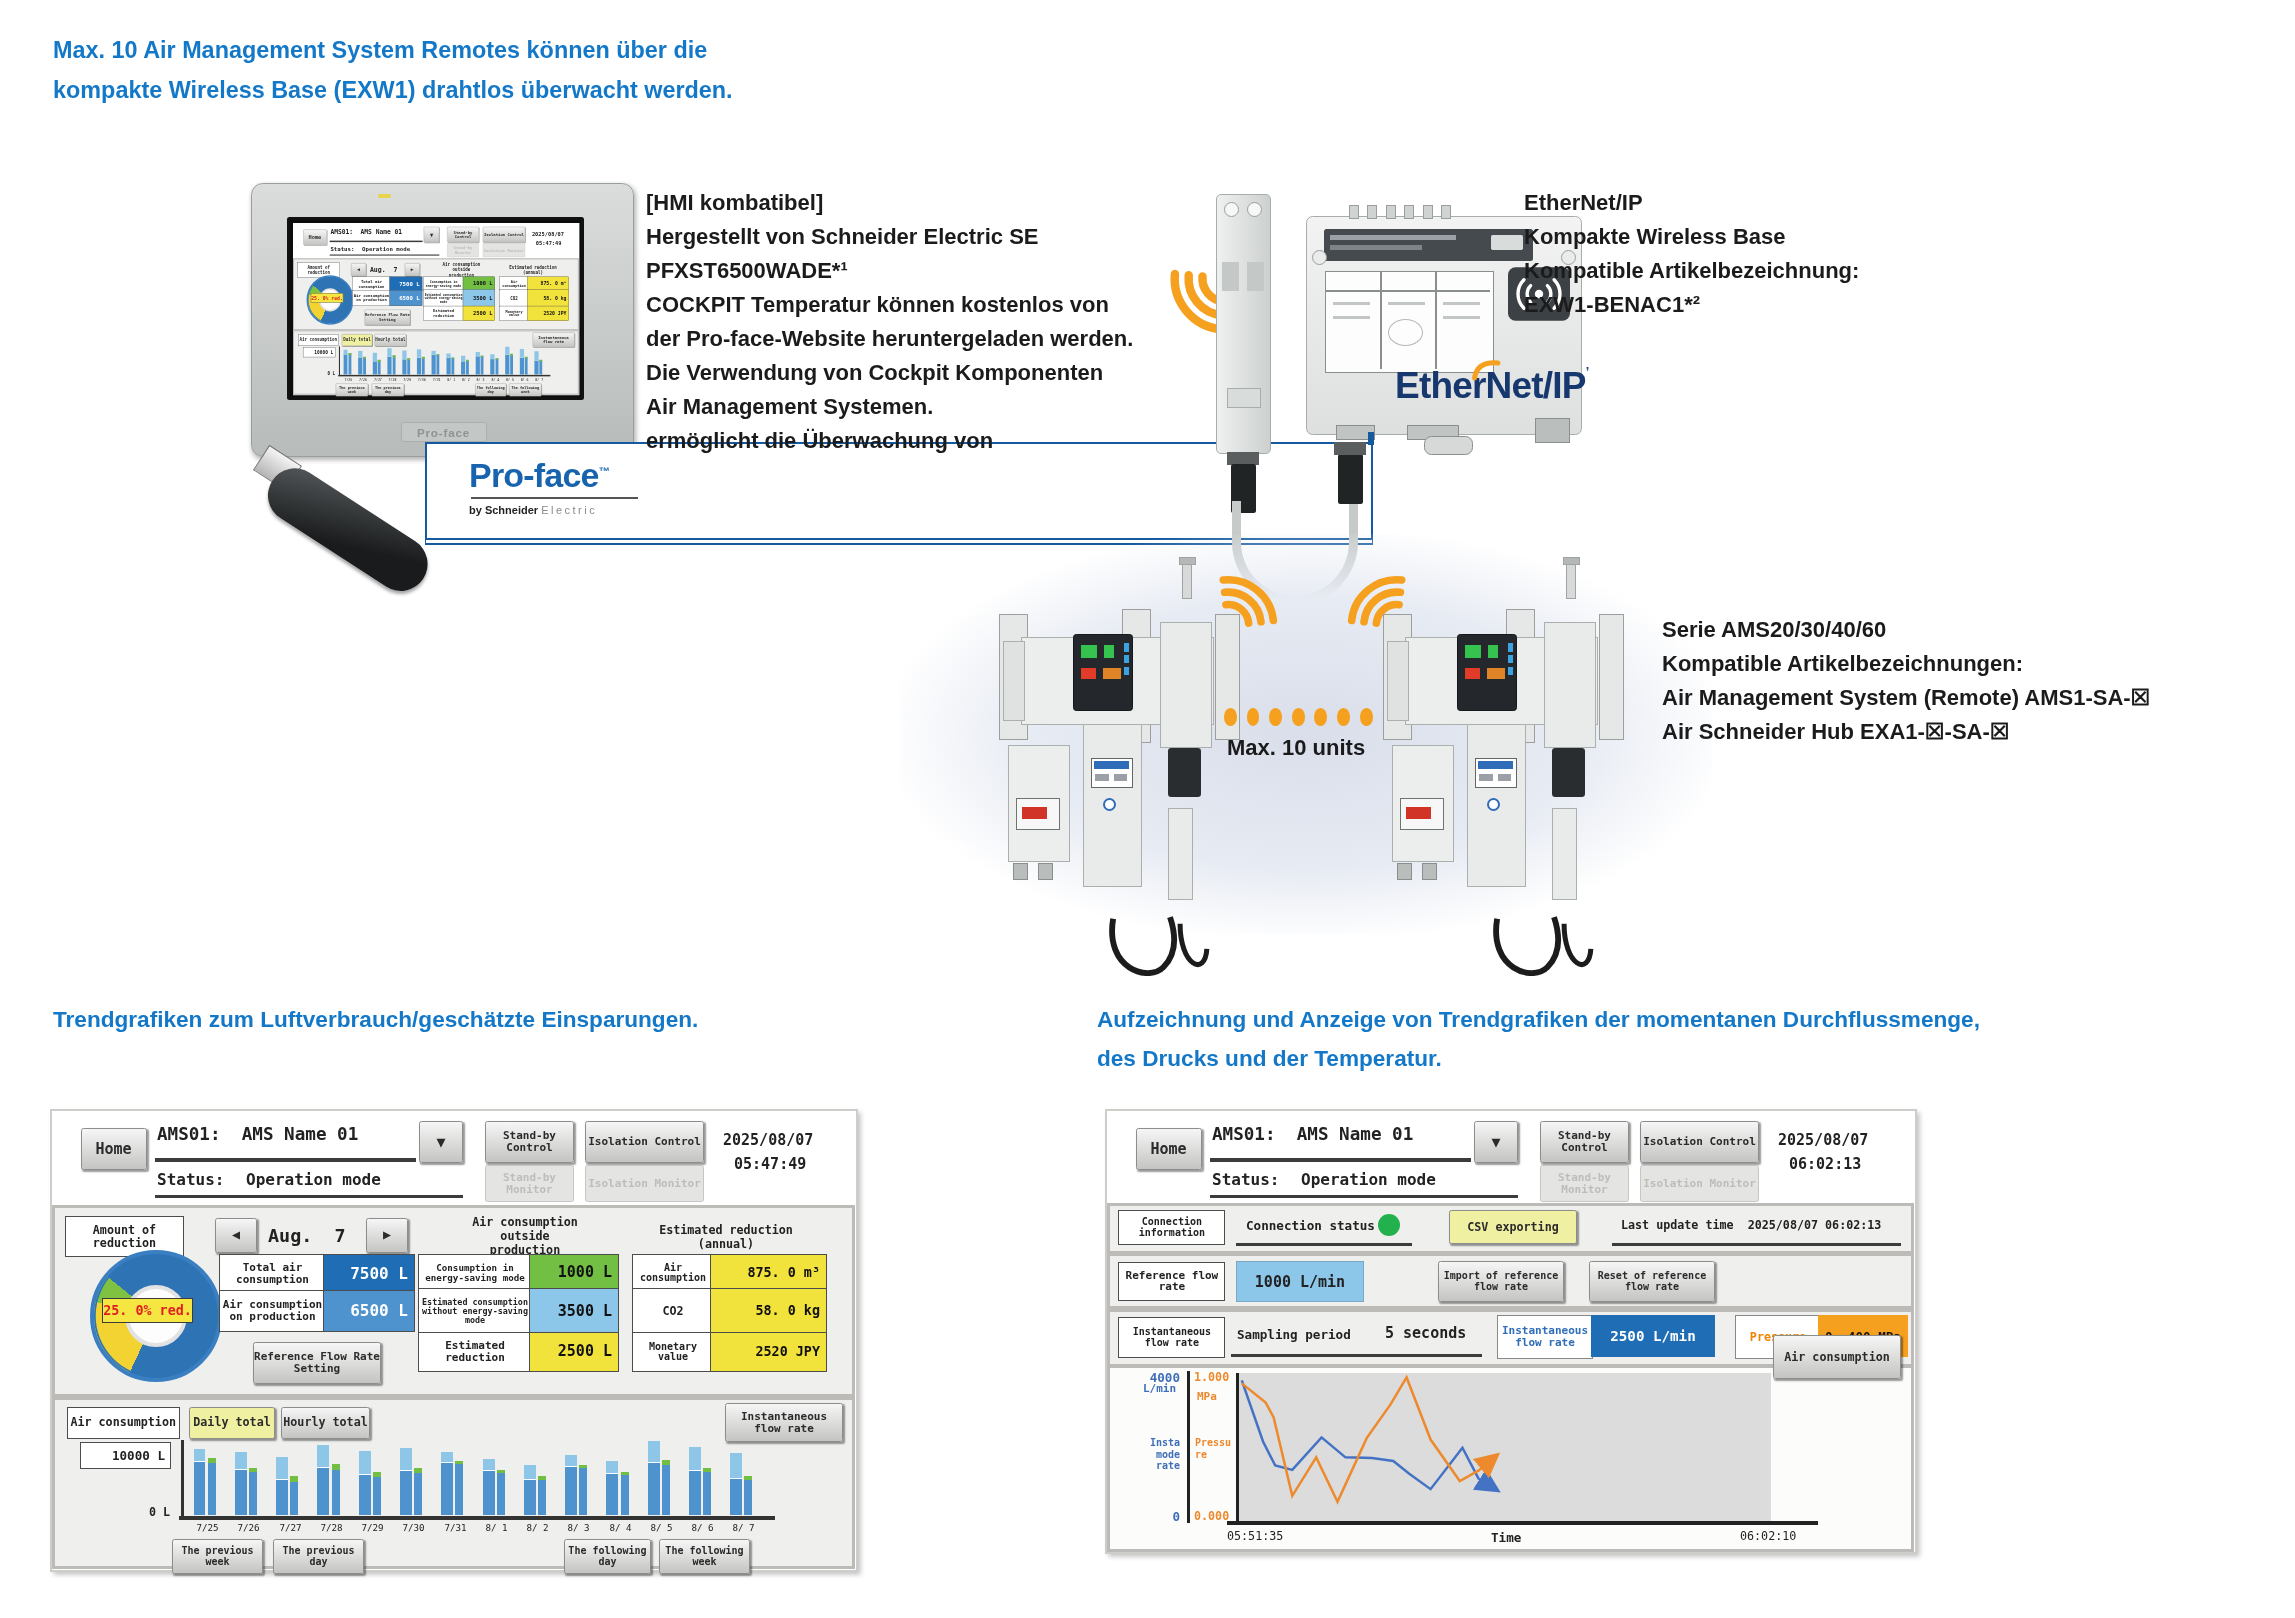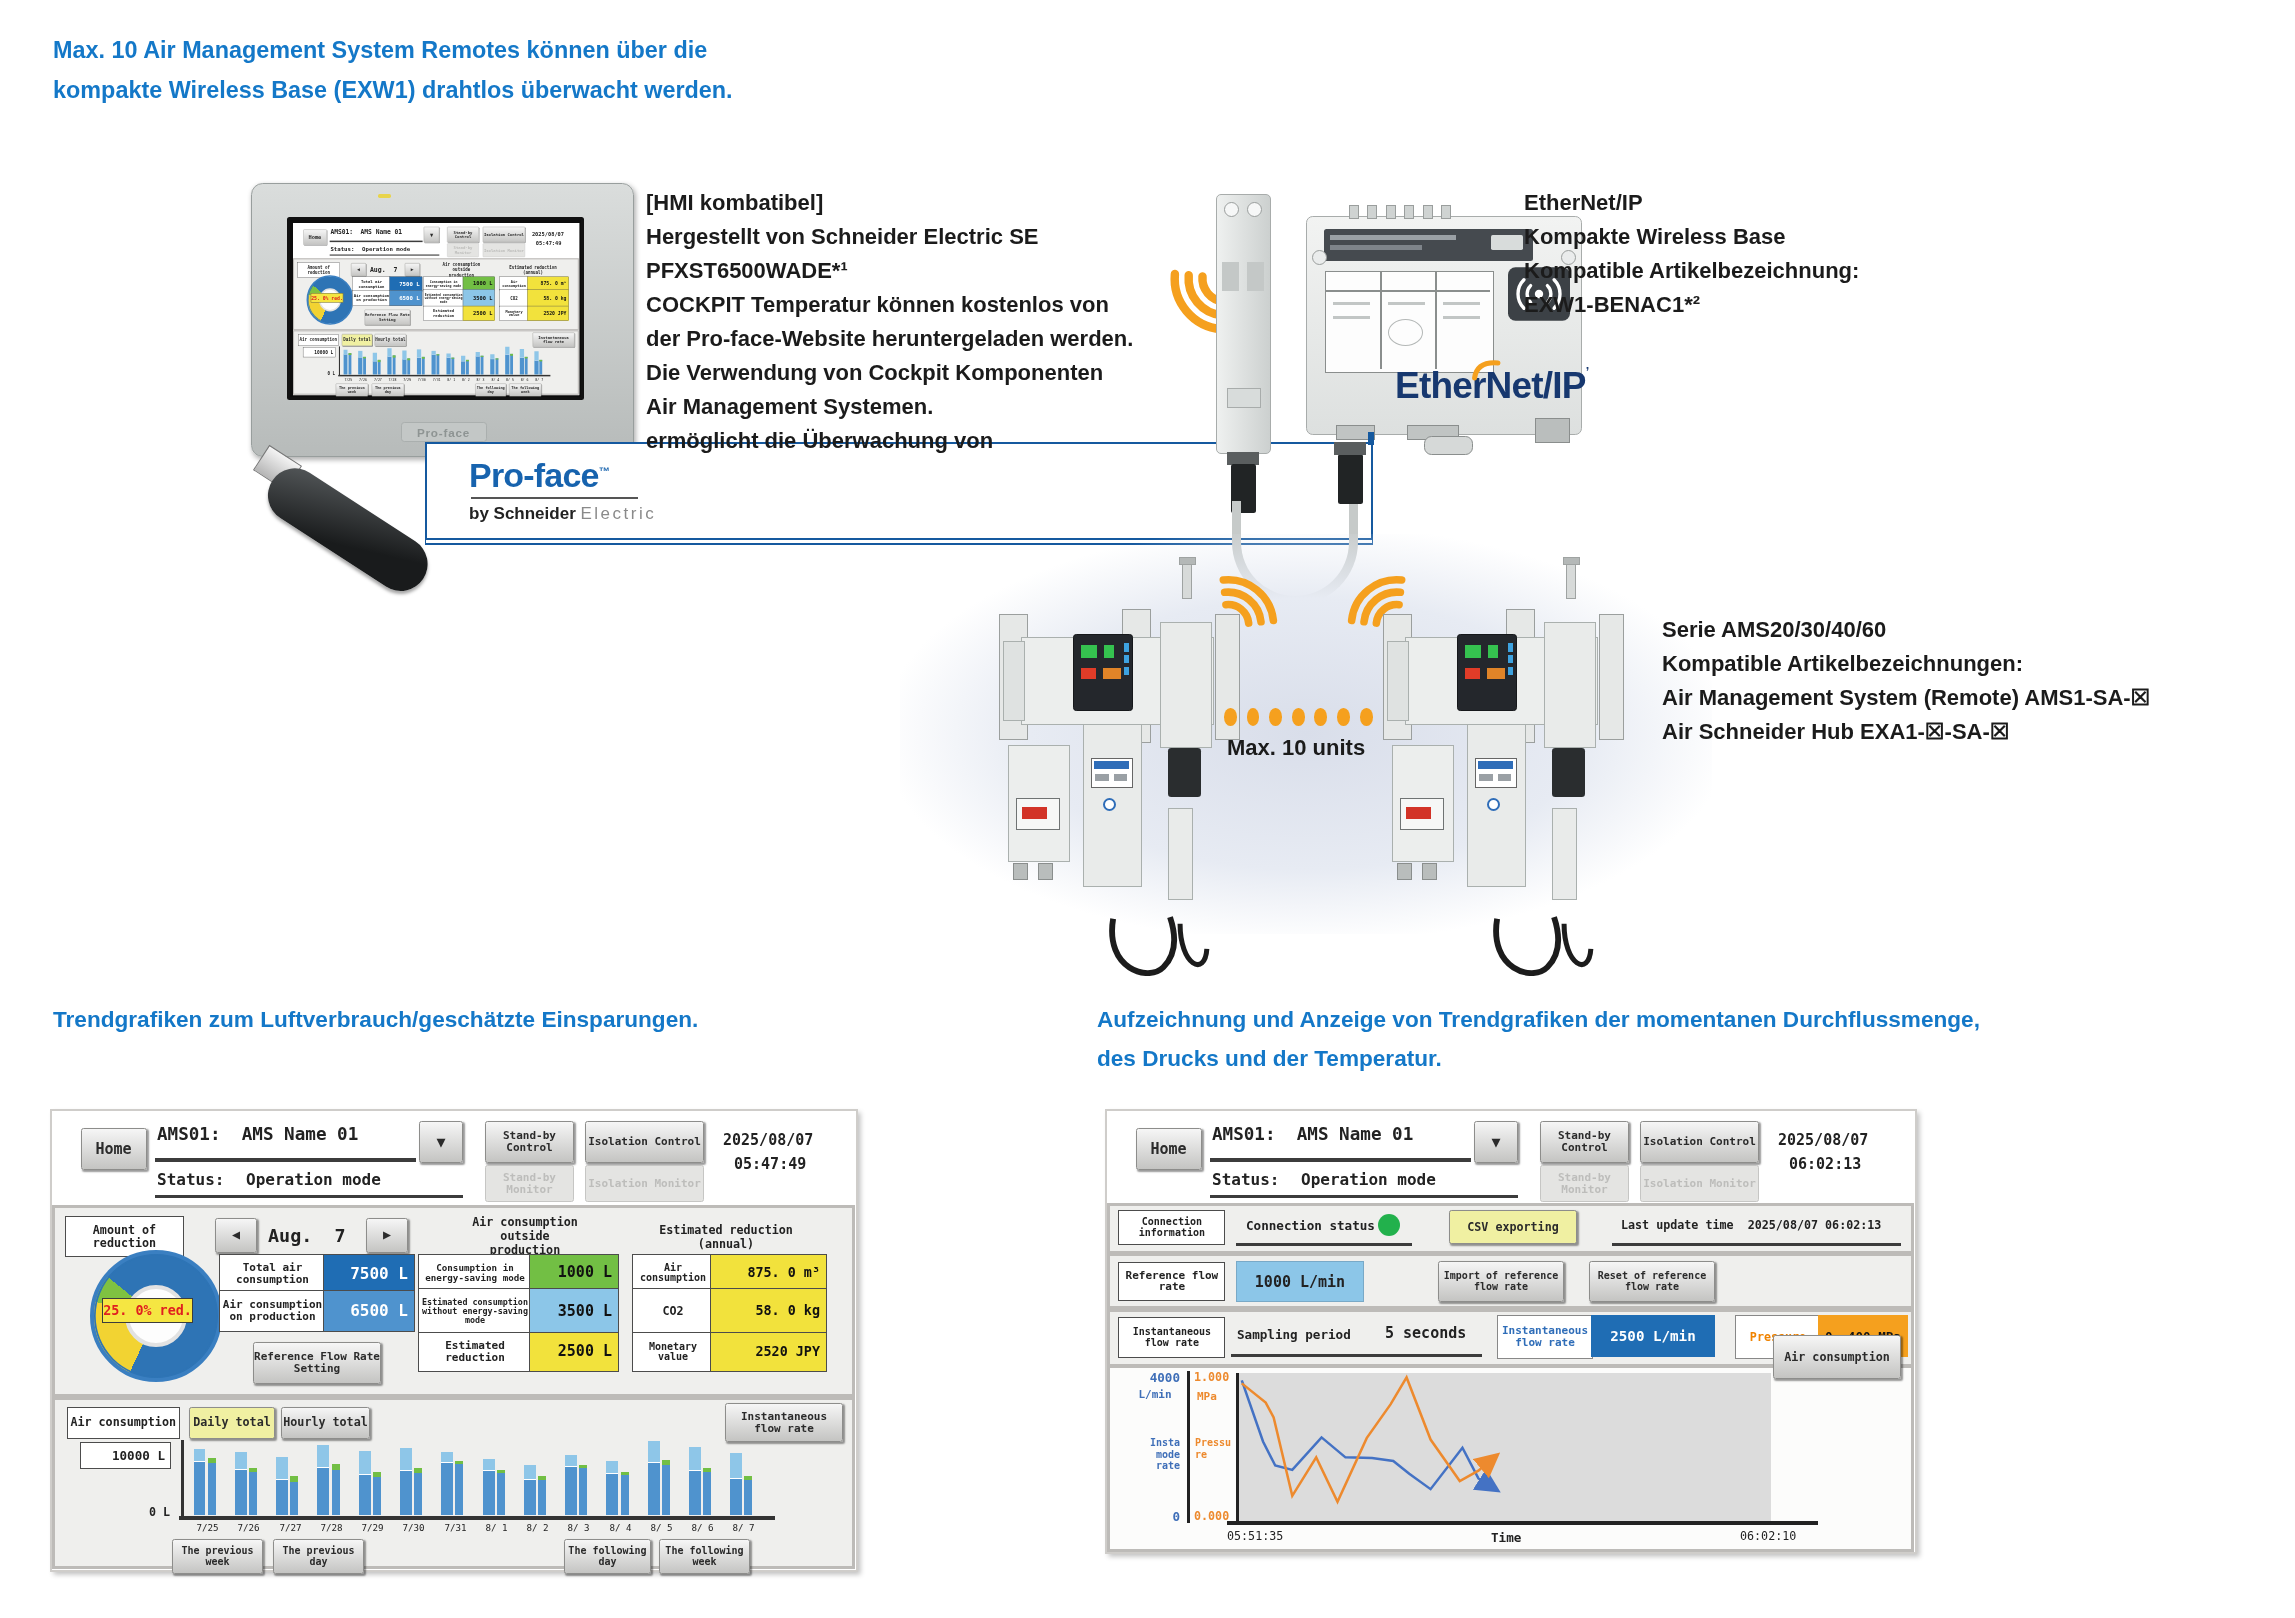--- a/index.html
+++ b/index.html
@@ -242,21 +242,21 @@
   <div class="abs device-part" style="left:44px;top:23.4px;width:180px;height:54px;border-radius:27px;transform:rotate(33deg);transform-origin:0 0;
               background:linear-gradient(160deg,#565a5c,#191b1c 65%);box-shadow:1.7px 2.5px 3.3px rgba(0,0,0,.35);"></div>
 </div>
 
 <div class="abs" style="left:425px;top:442px;width:944px;height:94px;border:2.5px solid #15599f;border-bottom:7.5px double #15599f;background:#fff;"></div>
 <div class="abs" style="left:469px;top:456px;">
   <div style="font-size:34px;font-weight:800;color:#1763ae;letter-spacing:-0.8px;">
     <span>Pro-face</span><sup style="font-size:11px;color:#1763ae;">™</sup>
   </div>
   <div style="width:167px;height:2.5px;background:#555;margin:1.7px 0 5px 1.7px;"></div>
-  <div style="font-size:17px;">
+  <div style="font-size:11px;">
     <span style="font-weight:bold;color:#222;">by Schneider</span>
     <span style="color:#8a8a8a;letter-spacing:2.5px;">Electric</span>
   </div>
 </div>
 
 <div class="abs" style="left:646px;top:186px;width:553px;">
   <div class="blk">[HMI kombatibel]</div>
   <div class="blk">Hergestellt von Schneider Electric SE</div>
   <div class="blk">PFXST6500WADE*¹</div>
   <div class="blk">COCKPIT Temperatur können kostenlos von</div>
@@ -676,21 +676,21 @@
                 font-family:'DejaVu Sans Mono',monospace;">Pressure</div>
     <div class="abs" style="left:708px;top:3.3px;width:90px;height:42px;background:#f5a01e;color:#151515;
                 display:flex;align-items:center;justify-content:center;font-size:12.6px;font-weight:bold;
                 font-family:'DejaVu Sans Mono',monospace;">0. 400 MPa</div>
   </div>
 
   <div class="gbtn" style="left:666px;top:224px;width:126px;height:42px;font-size:11.7px;z-index:5;">Air consumption</div>
 
   <div class="panelbox" style="left:0;top:254px;width:801px;height:181px;background:#fcfcfb;">
     <div class="hdrtxt" style="left:33px;top:1.7px;width:37px;text-align:right;font-size:12.6px;color:#3f6fb8;">4000</div>
-    <div class="hdrtxt" style="left:28.5px;top:20px;width:42px;text-align:left;font-size:11px;color:#3f6fb8;">L/min</div>
+    <div class="hdrtxt" style="left:28.5px;top:14px;width:42px;text-align:center;font-size:11px;color:#3f6fb8;">L/min</div>
     <div class="hdrtxt" style="left:33px;top:69px;width:37px;text-align:right;font-size:10px;line-height:11.7px;color:#3f6fb8;">Insta mode rate</div>
     <div class="hdrtxt" style="left:33px;top:141px;width:37px;text-align:right;font-size:12.6px;color:#3f6fb8;">0</div>
     <div class="abs" style="left:77px;top:3.3px;width:3.3px;height:152px;background:#222;"></div>
     <div class="hdrtxt" style="left:84px;top:1.7px;width:40px;font-size:11.7px;color:#ed8a2e;">1.000</div>
     <div class="hdrtxt" style="left:87px;top:22px;width:40px;font-size:11px;color:#ed8a2e;">MPa</div>
     <div class="hdrtxt" style="left:85px;top:69px;width:39px;font-size:10px;line-height:11.7px;color:#ed8a2e;word-break:break-all;">Pressure</div>
     <div class="hdrtxt" style="left:84px;top:141px;width:40px;font-size:11.7px;color:#ed8a2e;">0.000</div>
     <div class="abs" style="left:126px;top:5px;width:532px;height:148px;background:#dcdcdc;border-left:3.3px solid #222;">
       <svg id="trend-svg" width="532" height="148" viewBox="0 0 636 177" style="position:absolute;left:0;top:0;">
           <defs>

